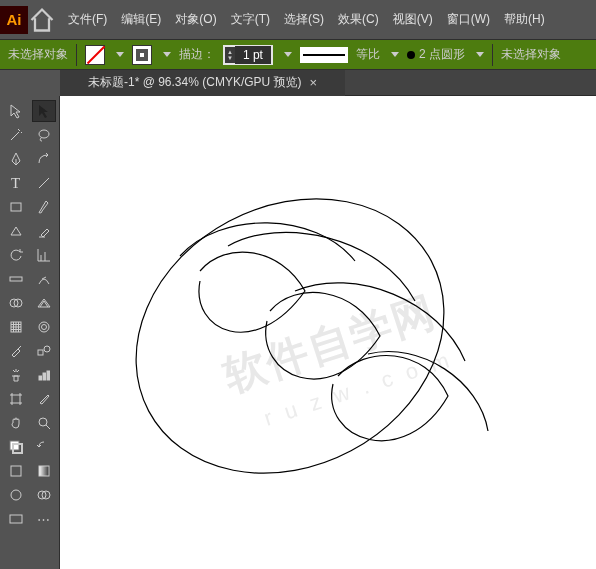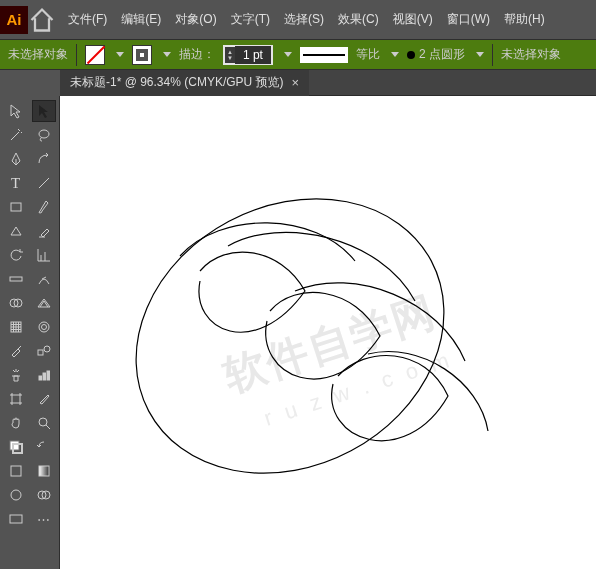--- a/index.html
+++ b/index.html
@@ -22,21 +22,21 @@
   .lbltxt{ color:#ccc; }
   .spin { display:flex; align-items:center; background:#3a3a3a; border:2px solid #e5e5e5; height:20px; }
   .spin .arrows{ display:flex; flex-direction:column; font-size:6px; padding:0 2px; color:#ccc;}
   .spin .val{ width:36px; background:#303030; color:#fff; text-align:center; line-height:18px;}
   .linebox{ width:48px; height:16px; background:#fff; position:relative; }
   .linebox::after{content:"";position:absolute;left:3px;right:3px;top:7px;height:2px;background:#000;}
   .dotbox{ display:flex; align-items:center; gap:4px; }
   .dot{width:8px;height:8px;background:#000;border-radius:50%;}
   .tabbar { display:flex; align-items:center; height:26px; background:#434343; border-bottom:1px solid #2a2a2a; }
   .tlspacer{ width:60px; height:26px; background:#535353; }
-  .doctab { display:flex; align-items:center; height:26px; background:#3a3a3a; padding:0 10px; color:#ddd; gap:8px;}
+  .doctab { display:flex; align-items:center; height:26px; background:#3a3a3a; padding:0 28px; color:#ddd; gap:8px;}
   .doctab .x{ color:#ccc; font-size:13px; }
   .work { display:flex; height:485px; }
   .tools { width:60px; background:#535353; border-right:1px solid #2e2e2e; padding:4px 0; display:flex; flex-direction:column; align-items:center; gap:2px; }
   .trow{ display:flex; gap:4px;}
   .tl{ width:24px; height:22px; background:#535353; display:flex; align-items:center; justify-content:center; color:#d8d8d8; font-size:14px; border:1px solid transparent;}
   .tl.sel{ background:#333; border:1px solid #222;}
   .tl svg{ width:16px; height:16px; }
   .canvaswrap{ flex:1; background:#4b4b4b; position:relative; }
   .artboard{ position:absolute; left:0; top:0; right:0; bottom:0; background:#ffffff; }
   .wm{ position:absolute; left:160px; top:220px; color:#e8e8e8; font-size:42px; font-weight:bold; transform:rotate(-18deg); letter-spacing:2px; pointer-events:none; user-select:none;}

